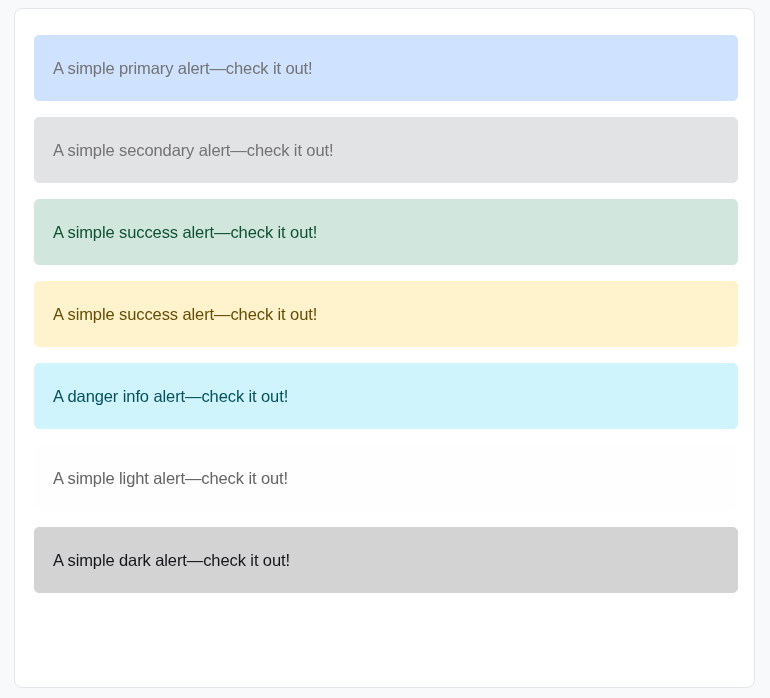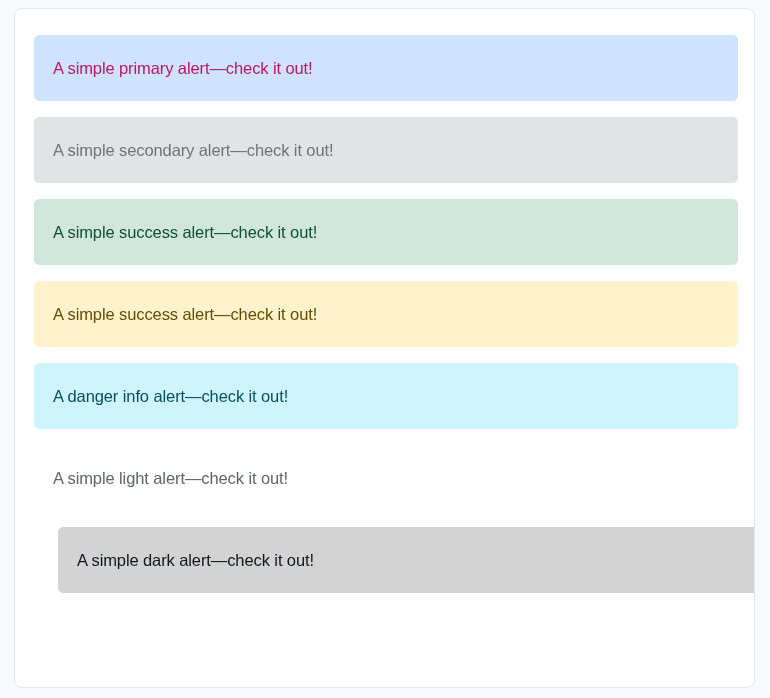--- a/index.html
+++ b/index.html
@@ -42,29 +42,28 @@
     padding: 19px 17px 19px 18px;
     margin-bottom: 16px;
     border: 1px solid transparent;
     border-radius: 5px;
     font-size: 16.5px;
     line-height: 26px;
     letter-spacing: -0.1px;
   }
   .alert:last-child {
     margin-bottom: 0;
-    margin-left: 24px;
   }
 
   .alert-text {
     display: block;
   }
 
   
-  .alert-primary   { background-color: #cfe2ff; border-color: #cfe2ff; color: #be185d; }
+  .alert-primary   { background-color: #cfe2ff; border-color: #cfe2ff; color: #737373; }
   .alert-secondary { background-color: #e2e3e5; border-color: #e2e3e5; color: #737373; }
   .alert-success   { background-color: #d1e7dd; border-color: #d1e7dd; color: #0f5132; }
   .alert-danger    { background-color: #f8d7da; border-color: #f8d7da; color: #842029; }
   .alert-warning   { background-color: #fff3cd; border-color: #fff3cd; color: #664d03; }
   .alert-info      { background-color: #cff4fc; border-color: #cff4fc; color: #055160; }
   .alert-light     { background-color: #fefefe; border-color: #fefefe; color: #636464; }
   .alert-dark      { background-color: #d3d3d4; border-color: #d3d3d4; color: #141619; }
 </style>
 </head>
 <body>

